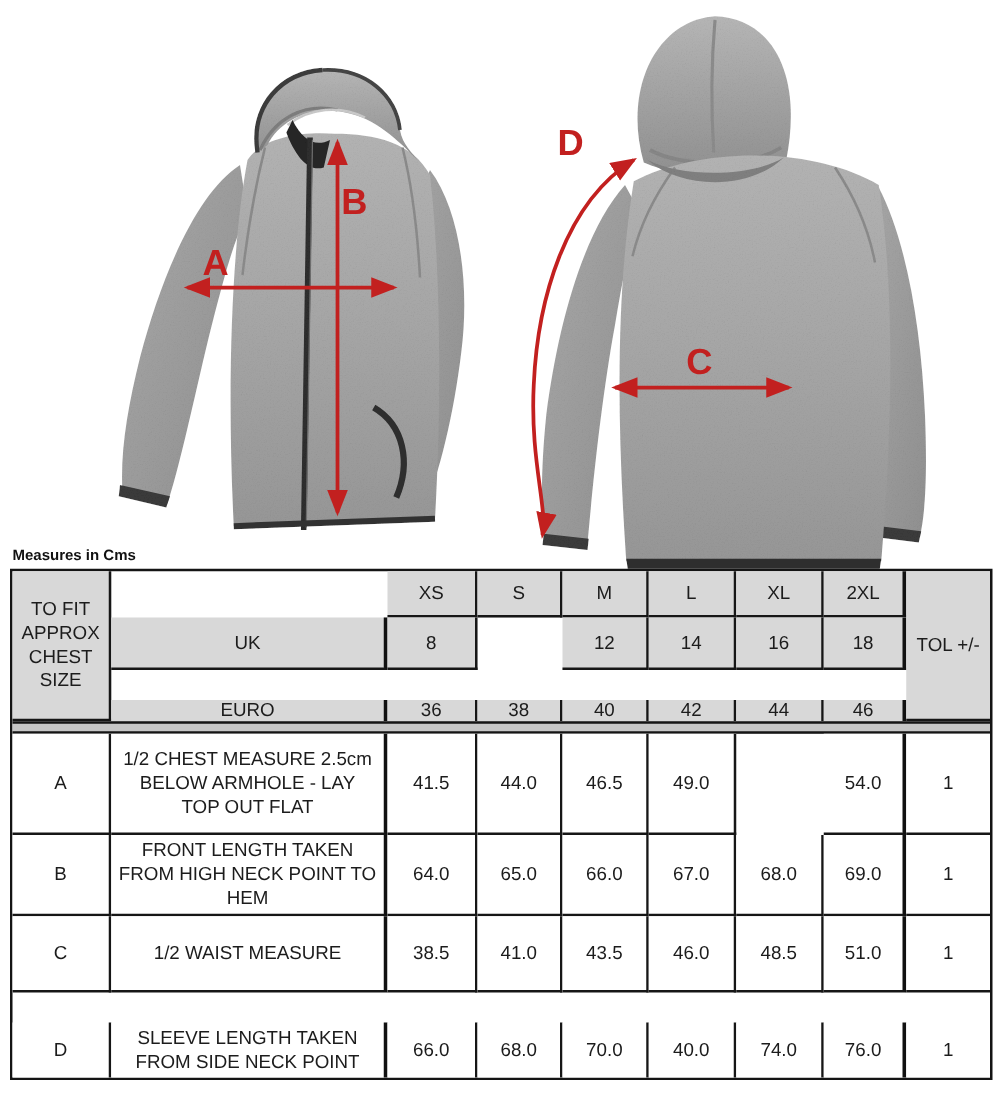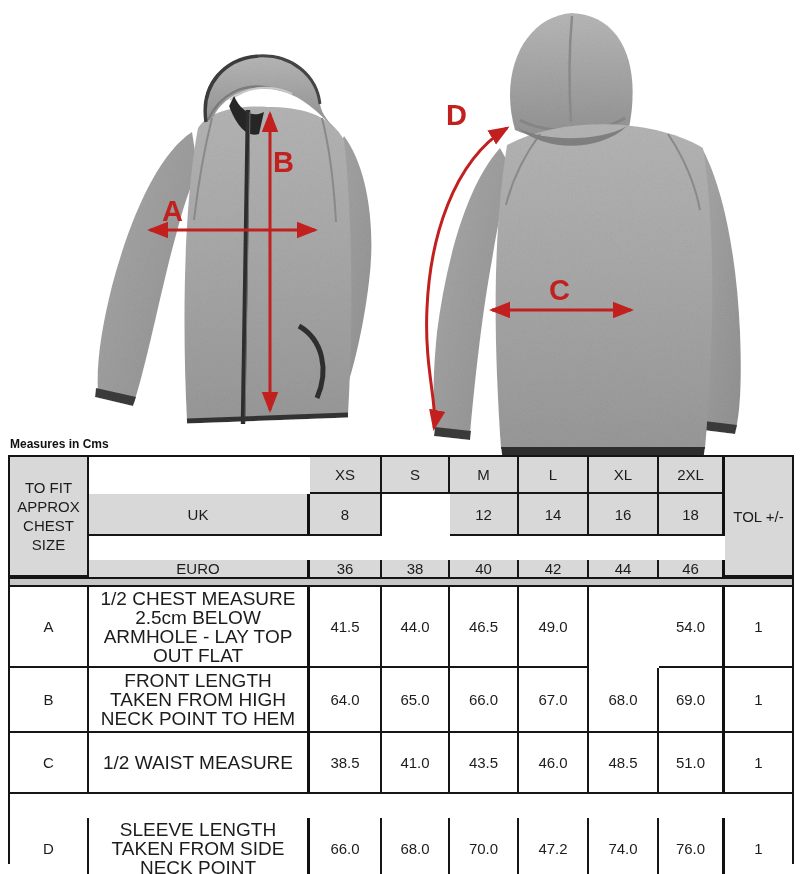--- a/index.html
+++ b/index.html
@@ -30,21 +30,21 @@
     font-size: 15px; border-right: 2px solid #161616; border-bottom: 2px solid #161616;
     padding: 1px 4px; background: #fff; line-height: 19px; }
   .hdr { background: #d8d8d8; }
   .no-b { border-bottom: none; margin-top: 24px; }
   .no-r { border-right: none; }
   .thick-r { border-right: 3px solid #111; }
   #corner-cell { grid-row: 1 / 4; grid-column: 1; line-height: 19px; }
   #tol-header { grid-row: 1 / 4; grid-column: 9; border-right: none; }
   #divider { grid-row: 4; grid-column: 1 / 10; background: #c6c6c6;
     border-top: 2.5px solid #141414; border-bottom: 2px solid #141414; }
-  .desc-cell { font-size: 19px; padding: 2px 6px; }
+  .desc-cell { font-size: 15px; padding: 2px 6px; }
 </style>
 </head>
 <body>
 
 <div id="stage">
 
   <div id="diagram">
     <svg width="800" height="460" viewBox="0 0 800 460">
       <defs>
         <linearGradient id="gBody" x1="0" y1="0" x2="0" y2="1">
@@ -207,19 +207,19 @@
     <div class="cell" style="grid-row:7;grid-column:6">46.0</div>
     <div class="cell" style="grid-row:7;grid-column:7">48.5</div>
     <div class="cell thick-r" style="grid-row:7;grid-column:8">51.0</div>
     <div class="cell no-r" style="grid-row:7;grid-column:9">1</div>
 
     <div class="cell no-b" style="grid-row:8;grid-column:1">D</div>
     <div class="cell desc-cell thick-r no-b" style="grid-row:8;grid-column:2">SLEEVE LENGTH TAKEN FROM SIDE NECK POINT</div>
     <div class="cell no-b" style="grid-row:8;grid-column:3">66.0</div>
     <div class="cell no-b" style="grid-row:8;grid-column:4">68.0</div>
     <div class="cell no-b" style="grid-row:8;grid-column:5">70.0</div>
-    <div class="cell no-b" style="grid-row:8;grid-column:6">47.2</div>
+    <div class="cell no-b" style="grid-row:8;grid-column:6">40.0</div>
     <div class="cell no-b" style="grid-row:8;grid-column:7">74.0</div>
     <div class="cell thick-r no-b" style="grid-row:8;grid-column:8">76.0</div>
     <div class="cell no-r no-b" style="grid-row:8;grid-column:9">1</div>
 
   </div>
 </div>
 
 </body></html>

